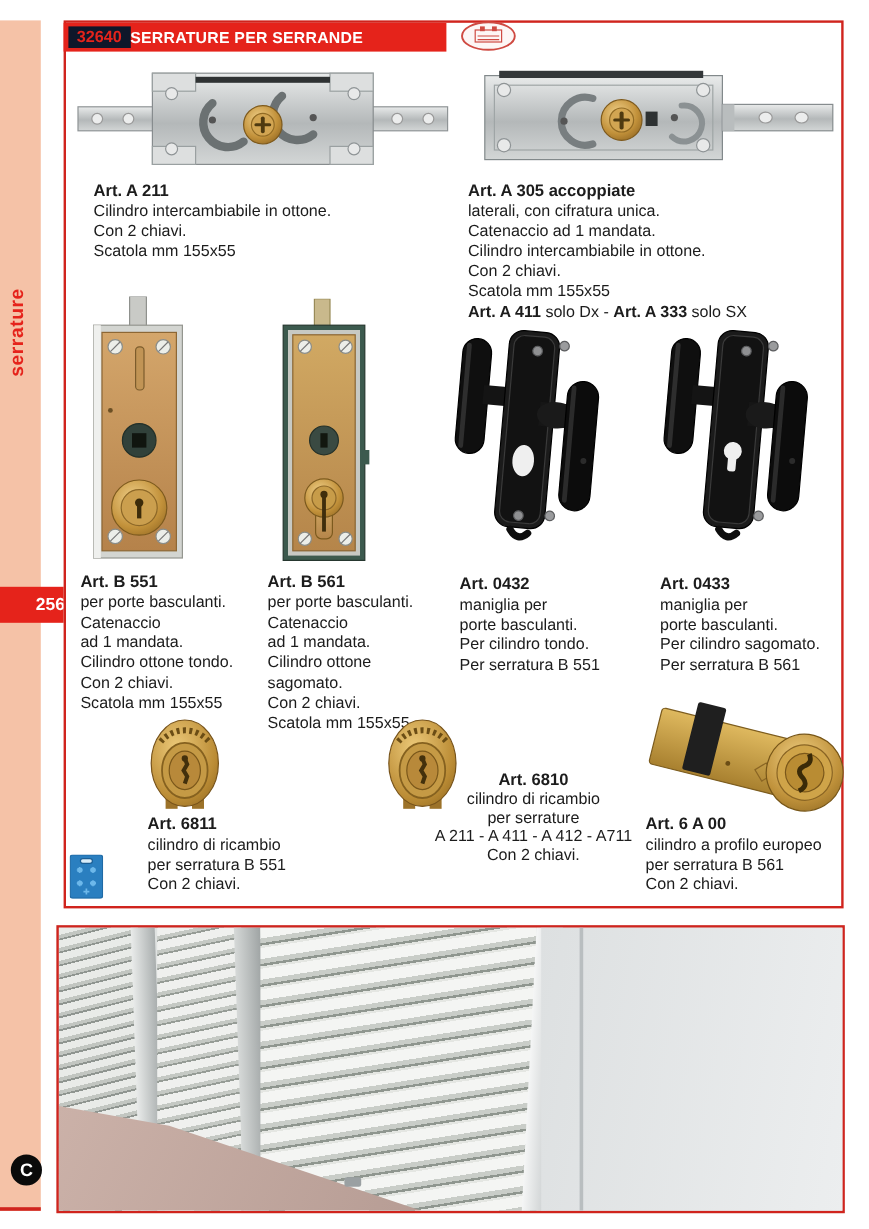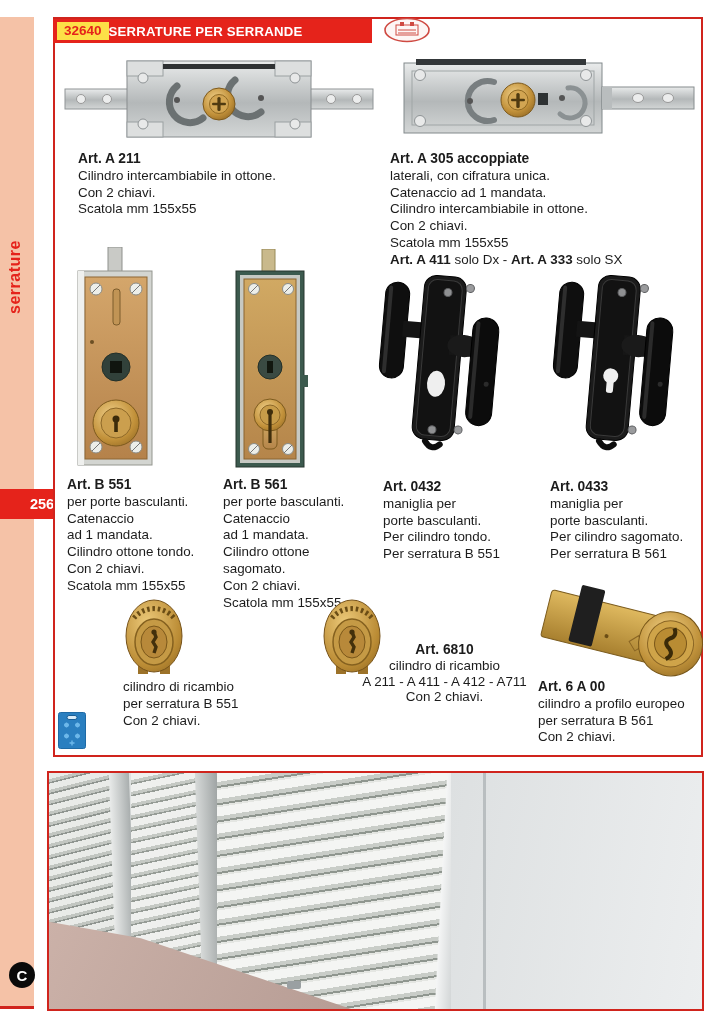--- a/index.html
+++ b/index.html
@@ -17,21 +17,21 @@
               color:#fff;font-weight:bold;font-size:14.5px;display:flex;align-items:center;justify-content:center;padding-left:24px;}
   .corner-mark{position:absolute;left:9px;top:962px;width:26px;height:26px;border-radius:50%;
                background:#0a0a0a;color:#fff;font-weight:bold;font-size:15px;
                display:flex;align-items:center;justify-content:center;}
 
   
   .main-box{position:absolute;left:53px;top:17px;width:650px;height:740px;
             border:2px solid #d0241d;box-sizing:border-box;background:#fff;}
   .hdr-bar{position:absolute;left:53px;top:19px;width:319px;height:24px;background:#e5231b;
            display:flex;align-items:center;}
-  .hdr-code{background:#fde047;color:#e5231b;font-weight:bold;font-size:13.5px;
+  .hdr-code{background:#0f172a;color:#e5231b;font-weight:bold;font-size:13.5px;
             padding:1px 7px;margin-left:4px;line-height:16px;}
   .hdr-title{color:#fff;font-weight:bold;font-size:13.2px;letter-spacing:.2px;white-space:nowrap;}
 
   
   .tblock{position:absolute;font-size:13.4px;line-height:16.8px;color:#1c1c1c;}
   .tblock .art{font-weight:bold;font-size:13.8px;}
   .tblock b{font-weight:bold;margin-top:30px;}
 
   
   .photo-box{position:absolute;left:47px;top:771px;width:657px;height:240px;
@@ -387,28 +387,30 @@
         <circle cx="70" cy="60" r="2" fill="#6b4d15"></circle>
         <circle cx="134" cy="52" r="32" fill="url(#br7)" stroke="#775618"></circle>
         <circle cx="134" cy="52" r="23" fill="#cfa449" stroke="#8a6524"></circle>
         <circle cx="134" cy="52" r="16" fill="#b98c33" stroke="#7a571a"></circle>
         <path d="M134 36 q5 7 -2 11 q-6 5 2 10 q6 5 -1 11" fill="none" stroke="#3a2a08" stroke-width="4"></path>
       </g>
     </svg>
   </div>
 
   <div class="tblock" style="left:123px;top:679px;width:215px;">
+    <div class="art">Art. 6811</div>
     <div>cilindro di ricambio</div>
     <div>per serratura B 551</div>
     <div>Con 2 chiavi.</div>
   </div>
 
   <div class="tblock" style="left:347px;top:642px;width:195px;line-height:15.8px;text-align:center;">
     <div class="art">Art. 6810</div>
     <div>cilindro di ricambio</div>
+    <div>per serrature</div>
     <div>A 211 - A 411 - A 412 - A711</div>
     <div>Con 2 chiavi.</div>
   </div>
 
   <div class="tblock" style="left:538px;top:679px;width:180px;">
     <div class="art">Art. 6 A 00</div>
     <div>cilindro a profilo europeo</div>
     <div>per serratura B 561</div>
     <div>Con 2 chiavi.</div>
   </div>

